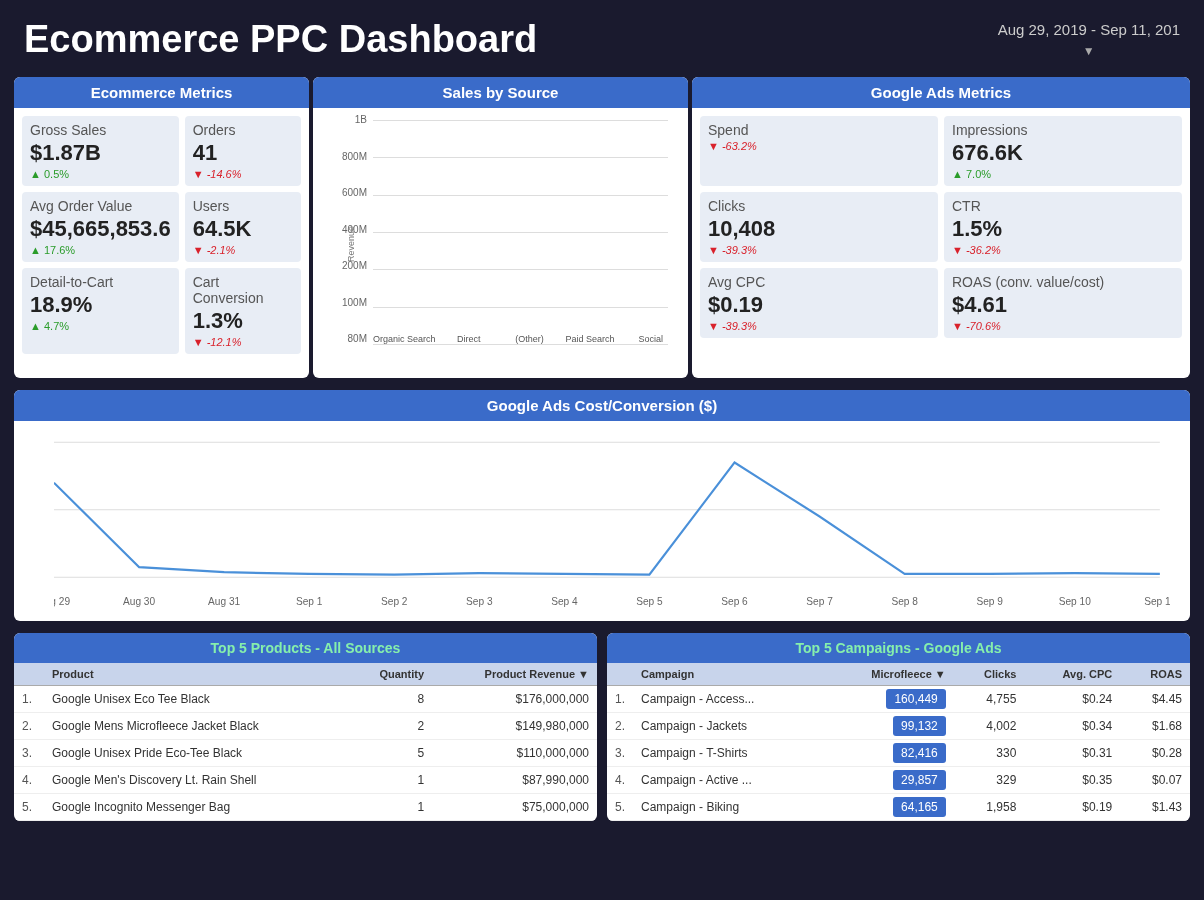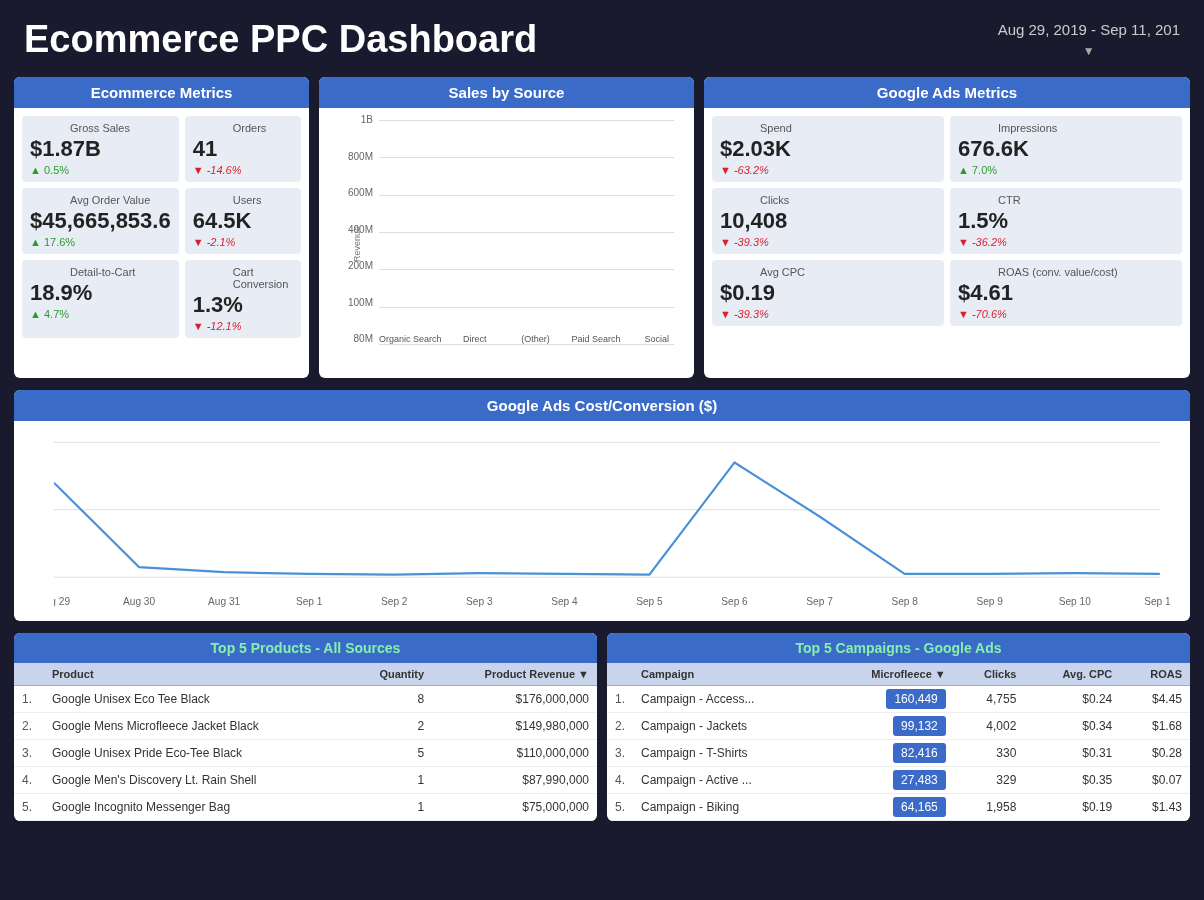--- a/index.html
+++ b/index.html
@@ -31,21 +31,21 @@
       gap: 6px;
       flex-direction: column;
     }
     .date-range .chevron {
       font-size: 12px;
       color: #aaa;
     }
 
     .top-row {
       display: flex;
-      gap: 10px;
+      gap: 4px;
       padding: 6px 14px;
     }
 
     .card {
       background: #fff;
       color: #222;
       border-radius: 6px;
       overflow: hidden;
     }
     .card-header {
@@ -66,24 +66,23 @@
       grid-template-columns: 1fr 1fr;
       gap: 6px;
       padding: 8px;
     }
     .metric-item {
       background: #e8edf5;
       border-radius: 4px;
       padding: 6px 8px;
     }
     .metric-label {
-      font-size: 11px;
+      font-size: 14px;
       color: #555;
       margin-bottom: 2px;
-      margin-left: 40px;
     }
     .metric-value {
       font-size: 22px;
       font-weight: bold;
       color: #222;
     }
     .metric-change {
       font-size: 11px;
       margin-top: 2px;
     }
@@ -347,21 +346,20 @@
           </div>
       </div>
     </div>
   </div>
 
   <div class="card google-card">
     <div class="card-header">Google Ads Metrics</div>
     <div class="metrics-grid" id="google-metrics-grid">
     <div class="metric-item">
     <div class="metric-label">Spend</div>
-    <div class="metric-value">$2.03K</div>
     <div class="metric-change negative down-arrow">-63.2%</div>
   </div>
         <div class="metric-item">
     <div class="metric-label">Impressions</div>
     <div class="metric-value">676.6K</div>
     <div class="metric-change positive up-arrow">7.0%</div>
   </div>
         <div class="metric-item">
     <div class="metric-label">Clicks</div>
     <div class="metric-value">10,408</div>
@@ -500,21 +498,21 @@
     <td class="rank-cell">3.</td>
     <td>Campaign - T-Shirts</td>
     <td style="text-align:right;padding:3px 8px;"><span class="highlight-cell">82,416</span></td>
     <td class="num-cell">330</td>
     <td class="num-cell">$0.31</td>
     <td class="num-cell">$0.28</td>
   </tr>
           <tr>
     <td class="rank-cell">4.</td>
     <td>Campaign - Active ...</td>
-    <td style="text-align:right;padding:3px 8px;"><span class="highlight-cell">27,483</span></td>
+    <td style="text-align:right;padding:3px 8px;"><span class="highlight-cell">29,857</span></td>
     <td class="num-cell">329</td>
     <td class="num-cell">$0.35</td>
     <td class="num-cell">$0.07</td>
   </tr>
           <tr>
     <td class="rank-cell">5.</td>
     <td>Campaign - Biking</td>
     <td style="text-align:right;padding:3px 8px;"><span class="highlight-cell">64,165</span></td>
     <td class="num-cell">1,958</td>
     <td class="num-cell">$0.19</td>

